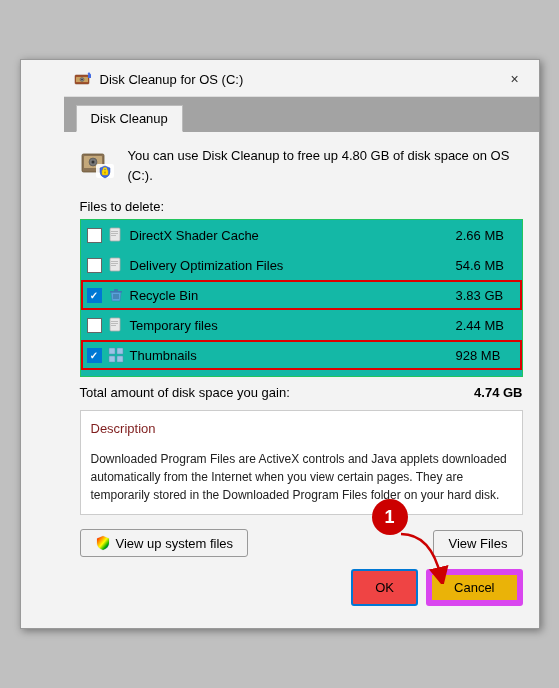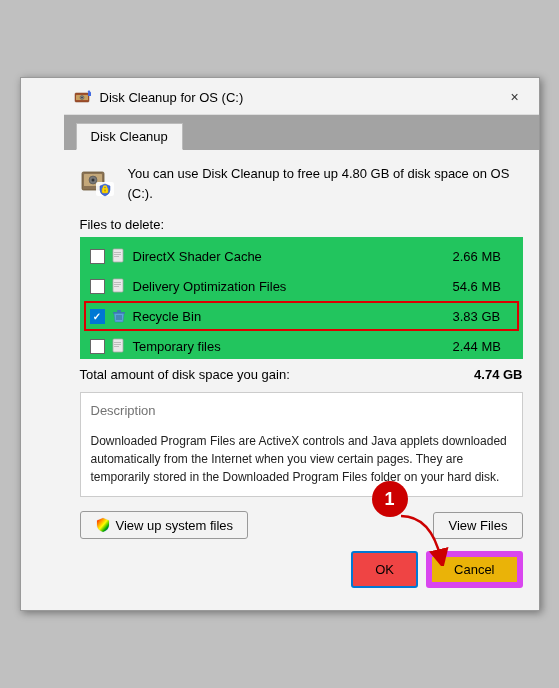--- a/index.html
+++ b/index.html
@@ -78,23 +78,23 @@
     }
     .header-text {
       font-size: 13px;
       line-height: 1.5;
     }
     .section-label {
       font-size: 13px;
       margin-bottom: 5px;
     }
     .files-list {
-      border: 4px solid #22c55e;
-      background: #22c55e;
-      height: 122px;
+      border: 1px solid #22c55e;
+      background: #14b8a6;
+      height: 158px;
       overflow-y: auto;
     }
     .file-row {
       display: flex;
       align-items: center;
       padding: 3px 6px;
       gap: 6px;
       height: 30px;
     }
     .file-row.highlighted {
@@ -147,21 +147,21 @@
     .total-value { font-size: 13px; font-weight: 600; }
     .description-section {
       border: 1px solid #ccc;
       background: white;
       padding: 10px;
       min-height: 90px;
       margin-bottom: 14px;
     }
     .description-title {
       font-size: 13px;
-      color: #737373;
+      color: #7f1d1d;
       margin-bottom: 14px;
     }
     .description-text {
       font-size: 12px;
       line-height: 1.5;
       color: #222;
     }
     .button-row {
       display: flex;
       justify-content: space-between;

